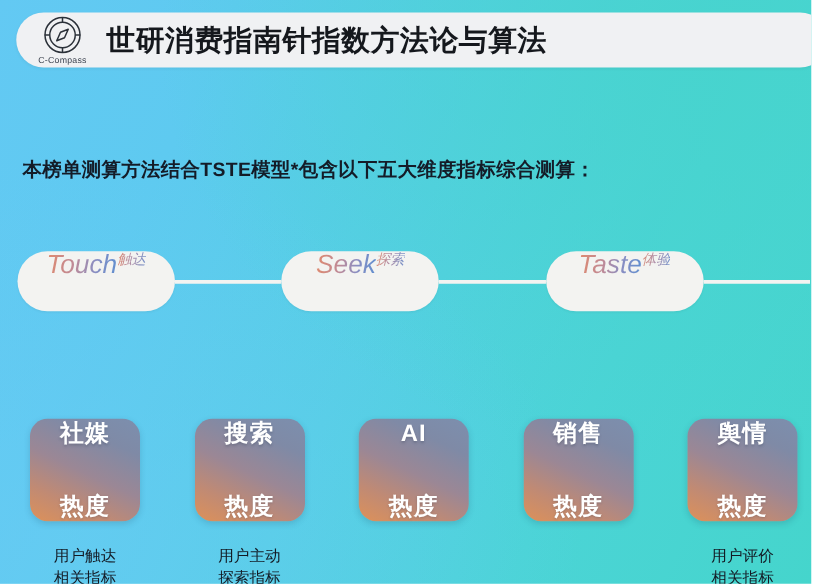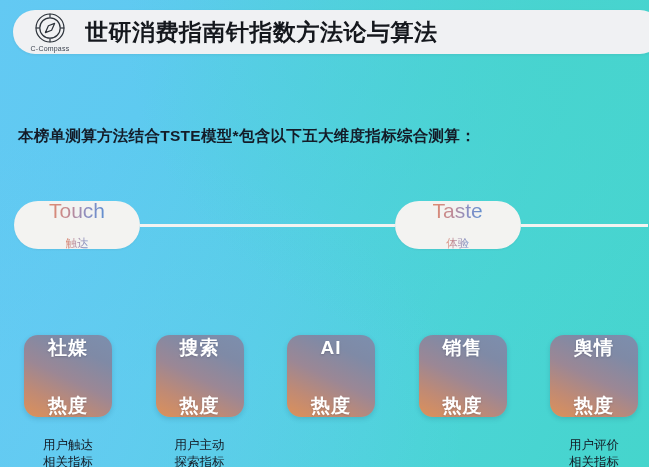--- a/index.html
+++ b/index.html
@@ -87,40 +87,40 @@
     height: 48px;
     display: flex;
     align-items: center;
   }
   .stage-pill {
     width: 126px;
     height: 48px;
     background: #f3f3f1;
     border-radius: 24px;
     display: flex;
-    flex-direction: column;
-    align-items: center;
+    align-items: flex-start;
     justify-content: center;
     flex: 0 0 auto;
     box-shadow: 0 1px 2px rgba(0,0,0,.05);
+    font-style: italic;
   }
   .stage-en {
     font-size: 21px;
     line-height: 21px;
     font-weight: 400;
     background: linear-gradient(95deg, #e08a6e 0%, #c08a96 38%, #8a8ec2 68%, #5f8fd0 100%);
     -webkit-background-clip: text;
     background-clip: text;
     color: transparent;
     -webkit-text-fill-color: transparent;
   }
   .stage-cn {
     font-size: 11.5px;
     line-height: 14px;
-    margin-top: 15px;
+    margin-top: 0;
     background: linear-gradient(95deg, #e08a6e 0%, #b08ba4 45%, #6f90cc 100%);
     -webkit-background-clip: text;
     background-clip: text;
     color: transparent;
     -webkit-text-fill-color: transparent;
   }
   .connector {
     flex: 1 1 auto;
     height: 3px;
     background: #f3f3f1;
@@ -195,20 +195,24 @@
   </div>
 
   <div class="subtitle">本榜单测算方法结合TSTE模型*包含以下五大维度指标综合测算：</div>
 
   <div class="stage-row">
     <div class="stage-pill">
       <span class="stage-en">Touch</span>
       <span class="stage-cn">触达</span>
     </div>
     <div class="connector"></div>
+    <div class="stage-pill">
+      <span class="stage-en">Seek</span>
+      <span class="stage-cn">探索</span>
+    </div>
     <div class="connector"></div>
     <div class="stage-pill">
       <span class="stage-en">Taste</span>
       <span class="stage-cn">体验</span>
     </div>
     <div class="connector"></div>
   </div>
 
   <div class="cards-row">
 

